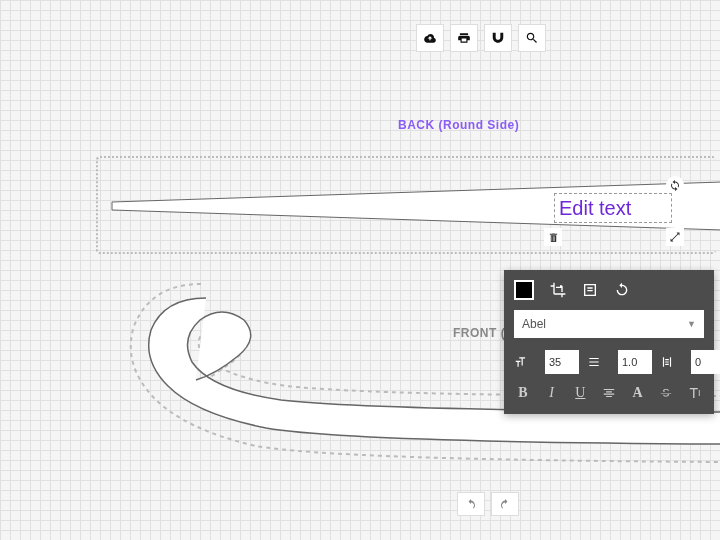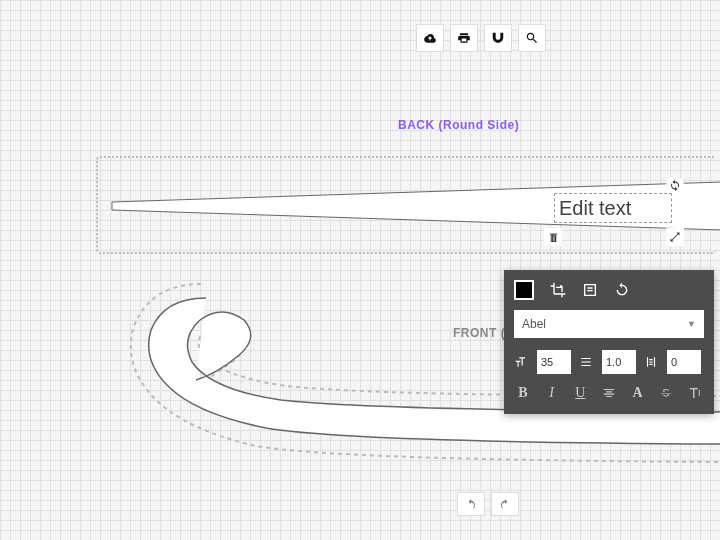--- a/index.html
+++ b/index.html
@@ -71,21 +71,21 @@
       top: 193px;
       left: 554px;
       width: 118px;
       height: 30px;
       background: #fff;
       border: 1px dashed #999;
       display: flex;
       align-items: center;
       padding-left: 4px;
       font-size: 20px;
-      color: #404040;
+      color: #6d28d9;
     }
     .rotate-handle {
       position: absolute;
       top: 176px;
       left: 666px;
       width: 18px;
       height: 18px;
       background: #fff;
       border-radius: 50%;
       display: flex;
@@ -149,21 +149,21 @@
       background: #fff;
       color: #555;
       border: none;
       padding: 0 8px;
       font-size: 12px;
       display: flex;
       align-items: center;
       justify-content: space-between;
       cursor: pointer;
     }
-    .num-group { display: flex; align-items: center; gap: 9px; }
+    .num-group { display: flex; align-items: center; gap: 17px; }
     .num-input {
       width: 34px;
       height: 24px;
       background: #fff;
       color: #333;
       border: none;
       text-align: left;
       padding-left: 4px;
       font-size: 11px;
     }

